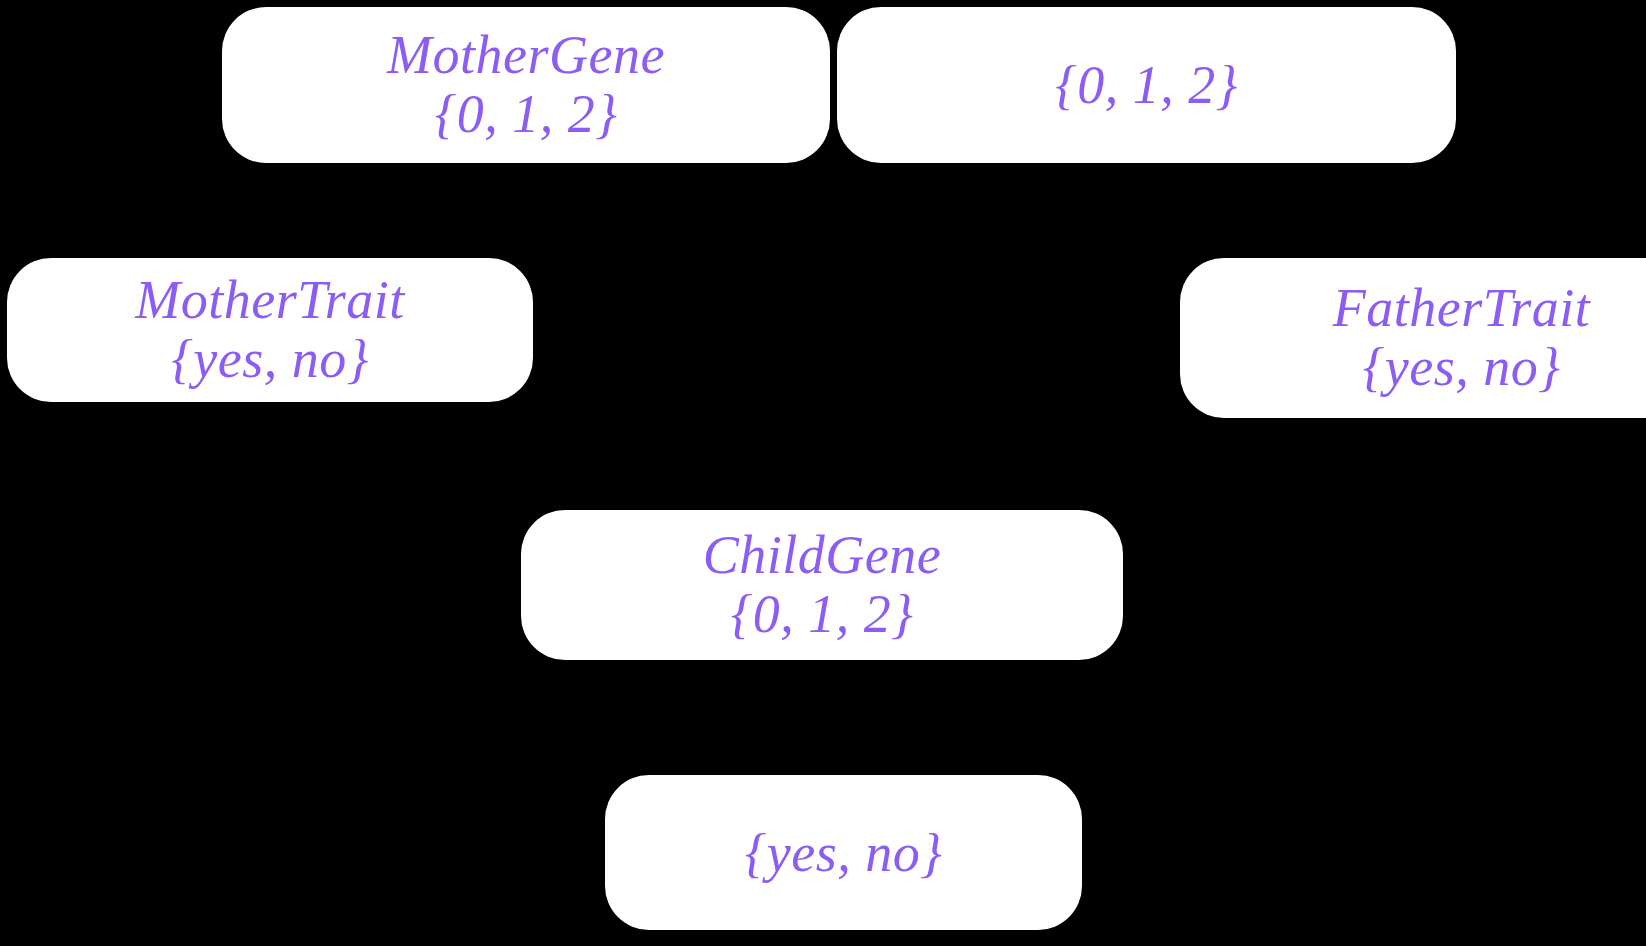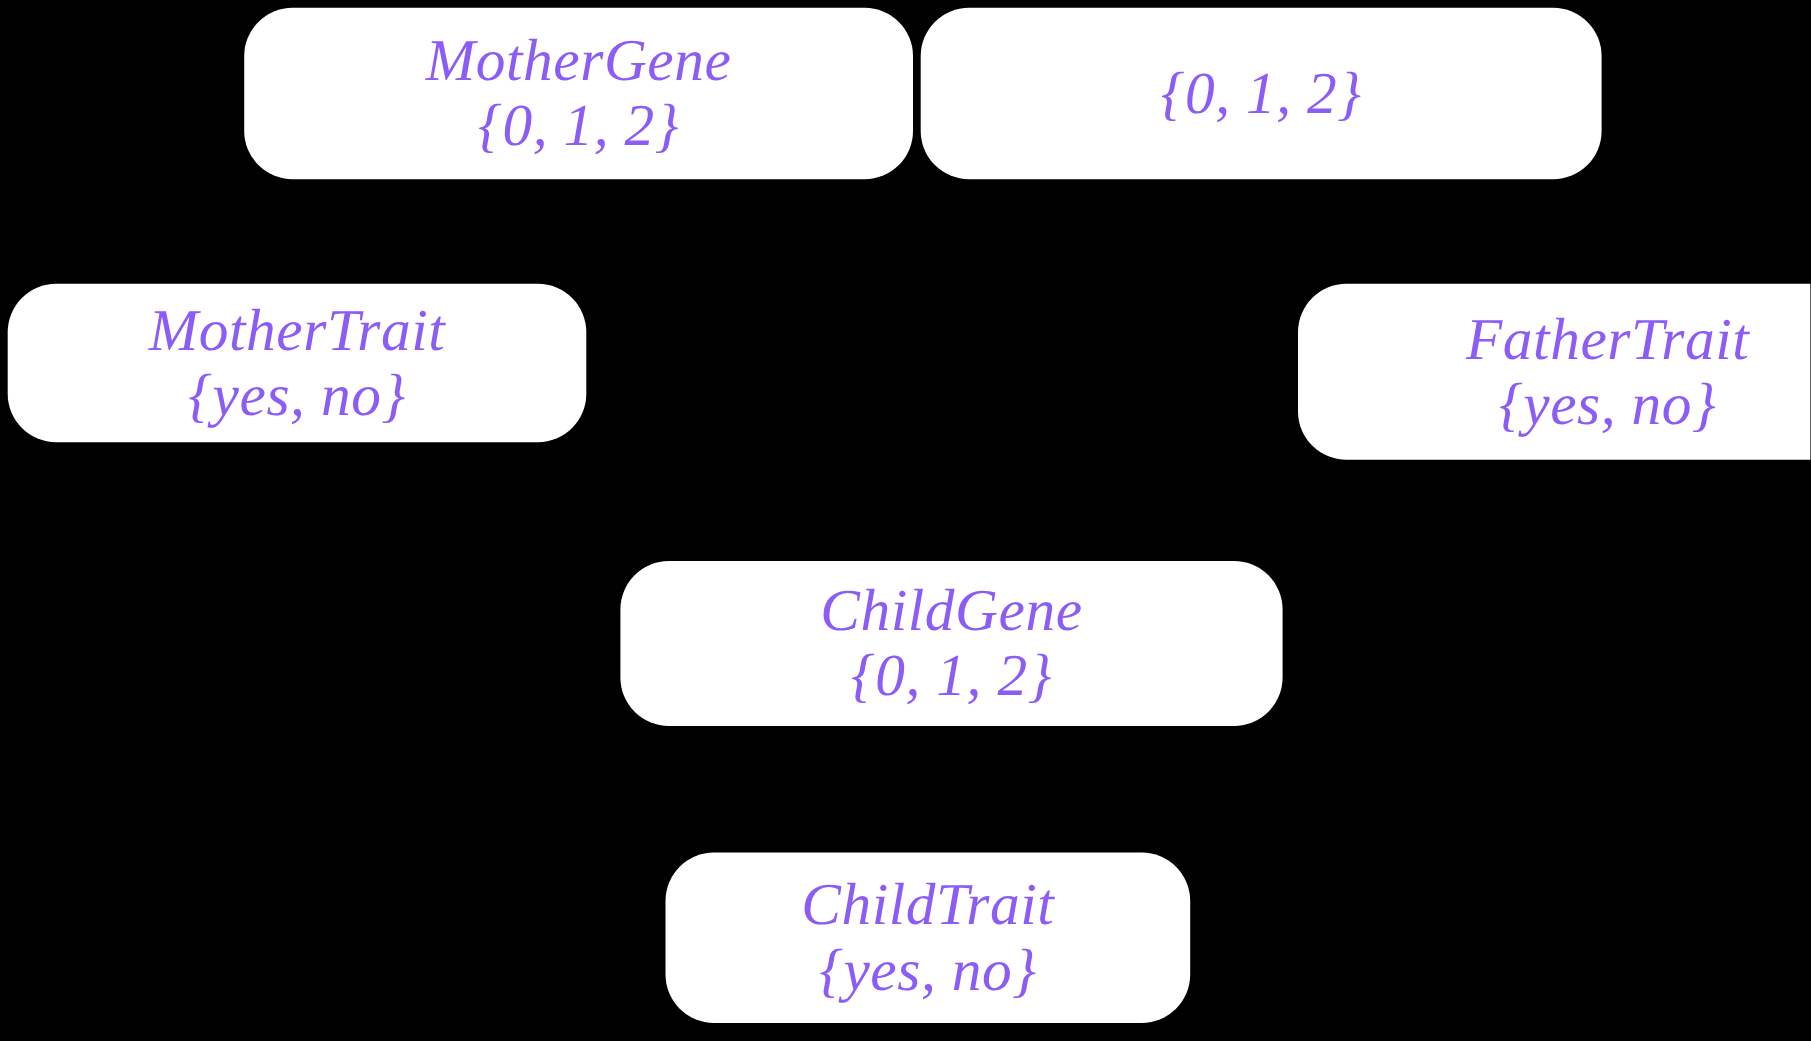--- a/index.html
+++ b/index.html
@@ -41,21 +41,21 @@
     letter-spacing: 0.5px;
     white-space: nowrap;
     margin-top: 2px;
   }
 
   
   #node-mother-gene  { left: 222px; top: 7px;   width: 608px; height: 156px; }
   #node-father-gene  { left: 837px; top: 7px;   width: 619px; height: 156px; }
   #node-mother-trait { left: 7px;   top: 258px; width: 526px; height: 144px; }
   #node-father-trait { left: 1180px;top: 258px; width: 563px; height: 160px; }
-  #node-child-gene   { left: 564px; top: 510px; width: 602px; height: 150px; }
+  #node-child-gene   { left: 521px; top: 510px; width: 602px; height: 150px; }
   #node-child-trait  { left: 605px; top: 775px; width: 477px; height: 155px; }
 </style>
 </head>
 <body>
 
 <div id="canvas">
 
   <div class="node" id="node-mother-gene">
     <span class="node-label">MotherGene</span>
     <span class="node-domain">{0, 1, 2}</span>
@@ -74,17 +74,16 @@
     <span class="node-label">FatherTrait</span>
     <span class="node-domain">{yes, no}</span>
   </div>
 
   <div class="node" id="node-child-gene">
     <span class="node-label">ChildGene</span>
     <span class="node-domain">{0, 1, 2}</span>
   </div>
 
   <div class="node" id="node-child-trait">
-    <span class="node-label">ChildTrait</span>
     <span class="node-domain">{yes, no}</span>
   </div>
 
 </div>
 
 </body></html>

